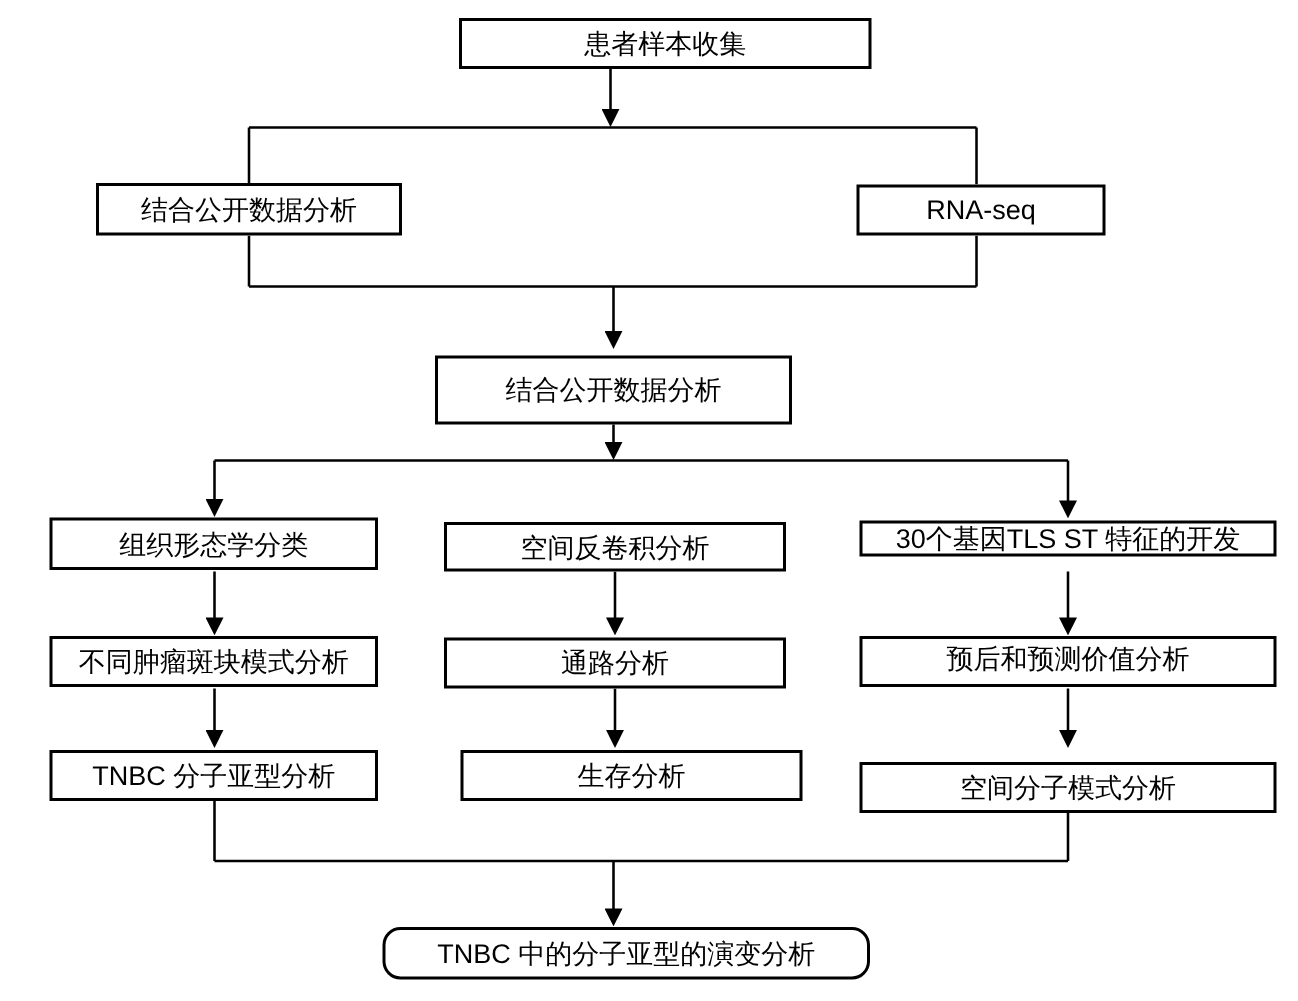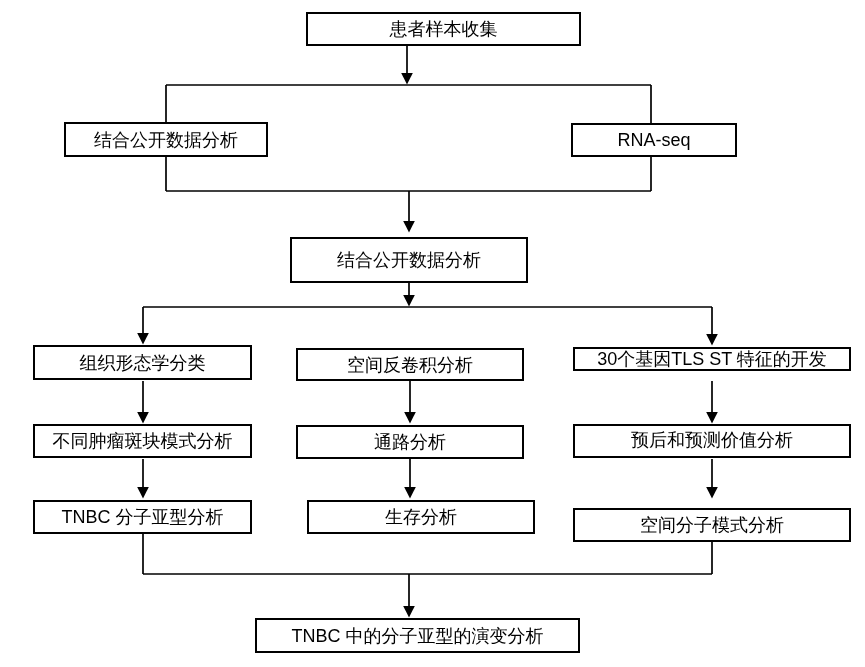--- a/index.html
+++ b/index.html
@@ -100,15 +100,15 @@
   <div class="node" style="left:296px; top:425px; width:228px; height:34px;">通路分析</div>
 
   <div class="node" style="left:573px; top:424px; width:278px; height:34px;font-family:Liberation Mono, monospace;">预后和预测价值分析</div>
 
   <div class="node" style="left:33px;  top:500px; width:219px; height:34px;">TNBC 分子亚型分析</div>
 
   <div class="node" style="left:307px; top:500px; width:228px; height:34px;">生存分析</div>
 
   <div class="node" style="left:573px; top:508px; width:278px; height:34px;">空间分子模式分析</div>
 
-  <div class="node" style="left:255px; top:618px; width:325px; height:35px;">TNBC 中的分子亚型的演变分析</div>
+  <div class="node" style="left:255px; top:618px; width:325px; height:35px;border-radius:12px;">TNBC 中的分子亚型的演变分析</div>
 
 </div>
 
 </body></html>

